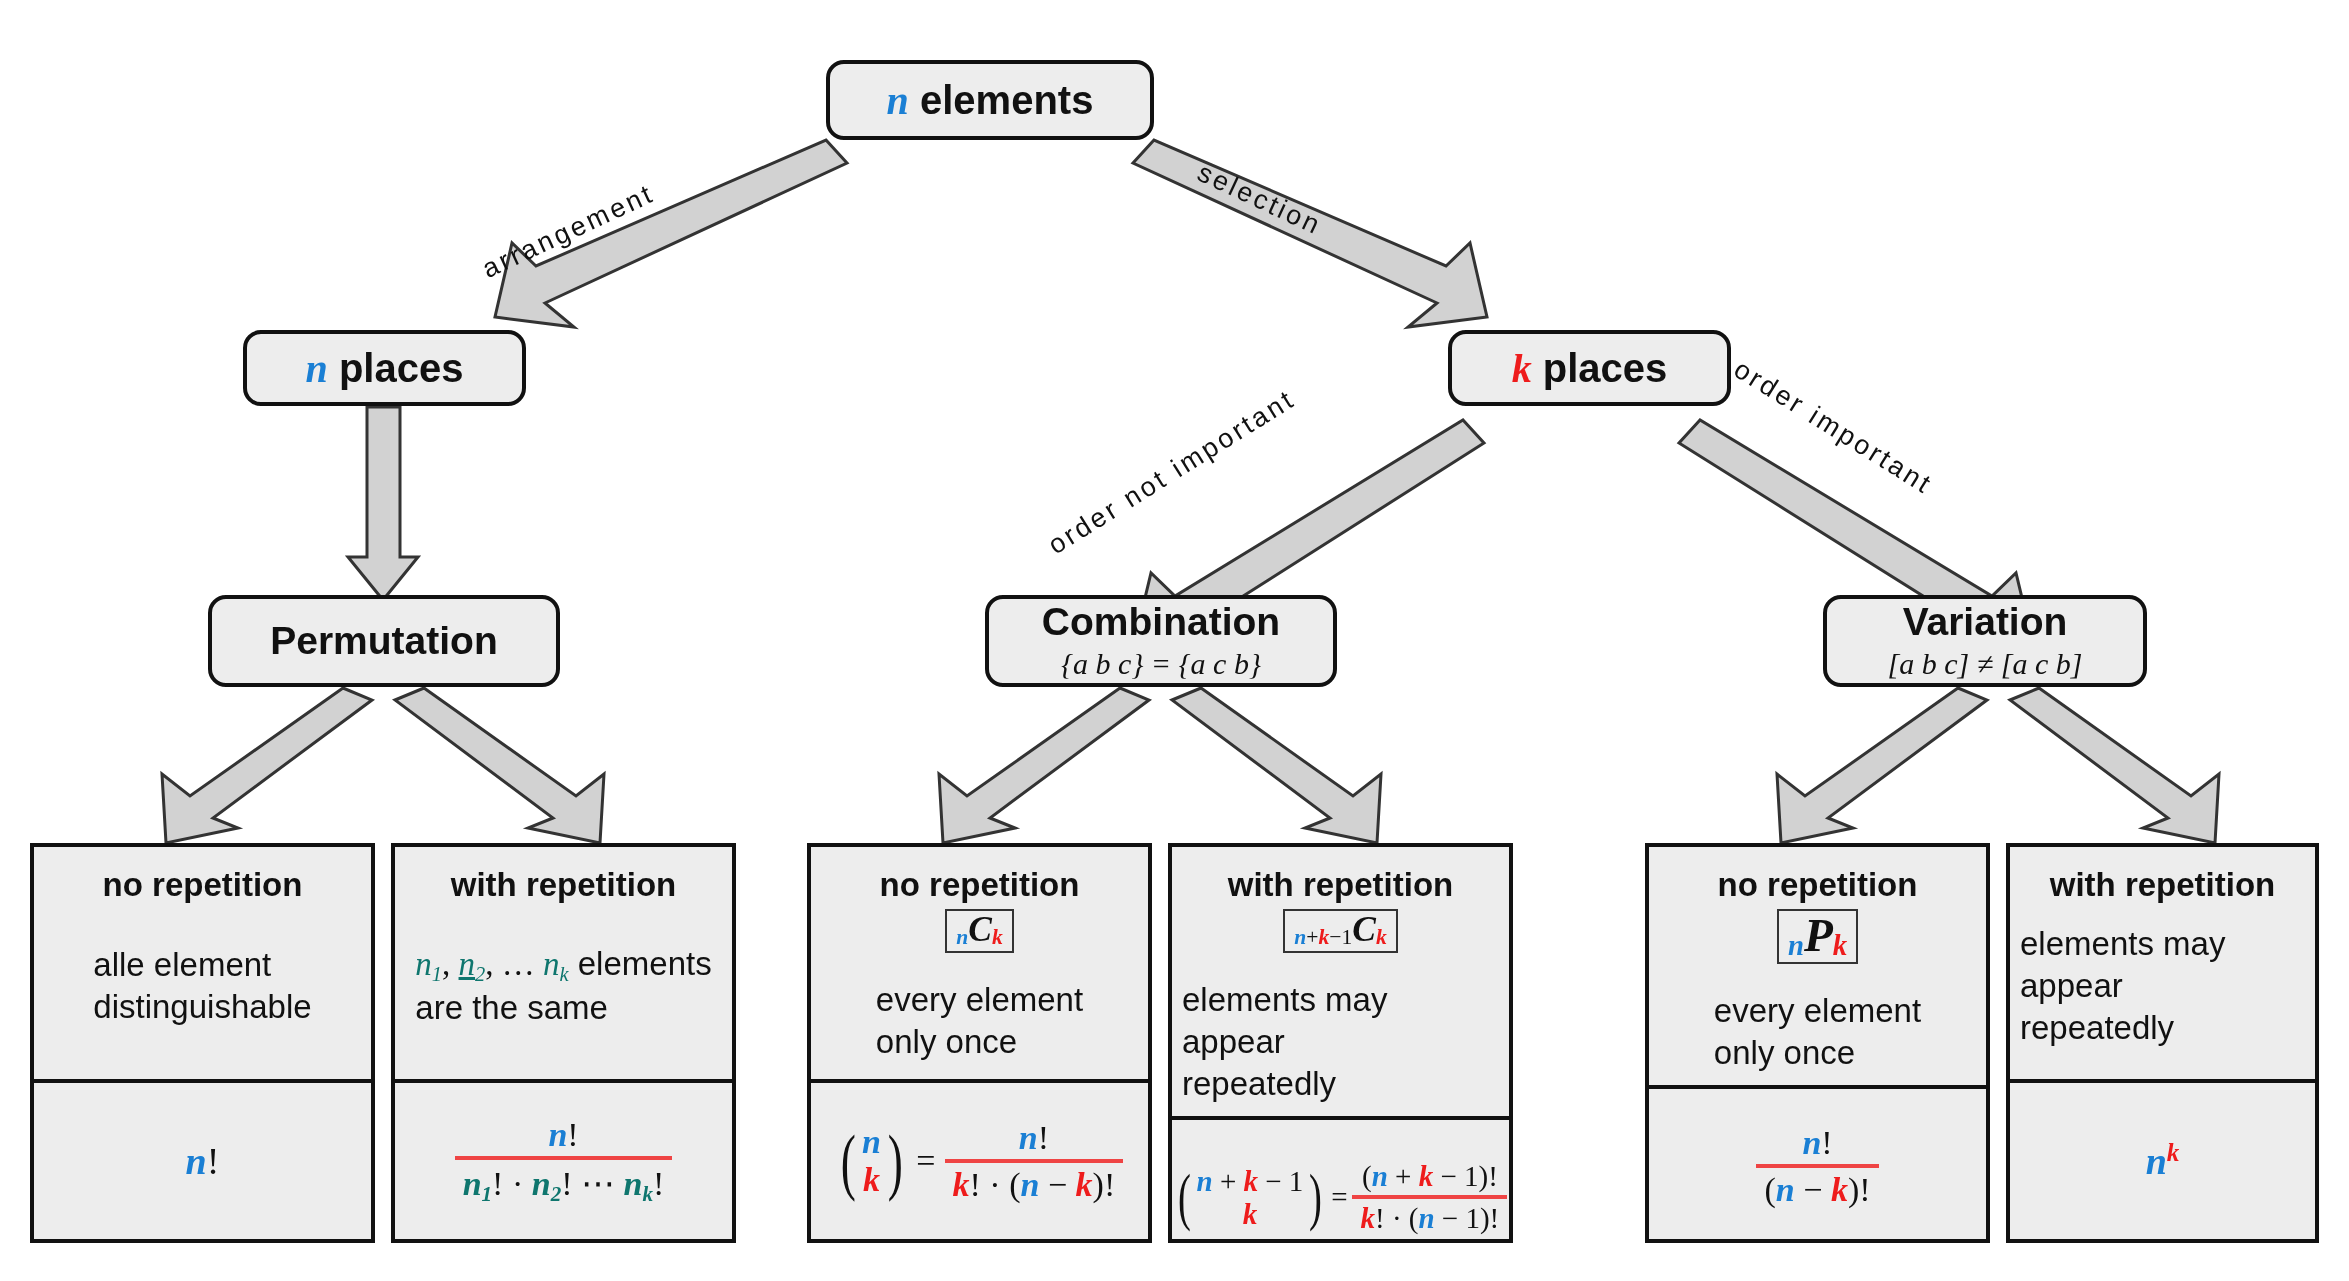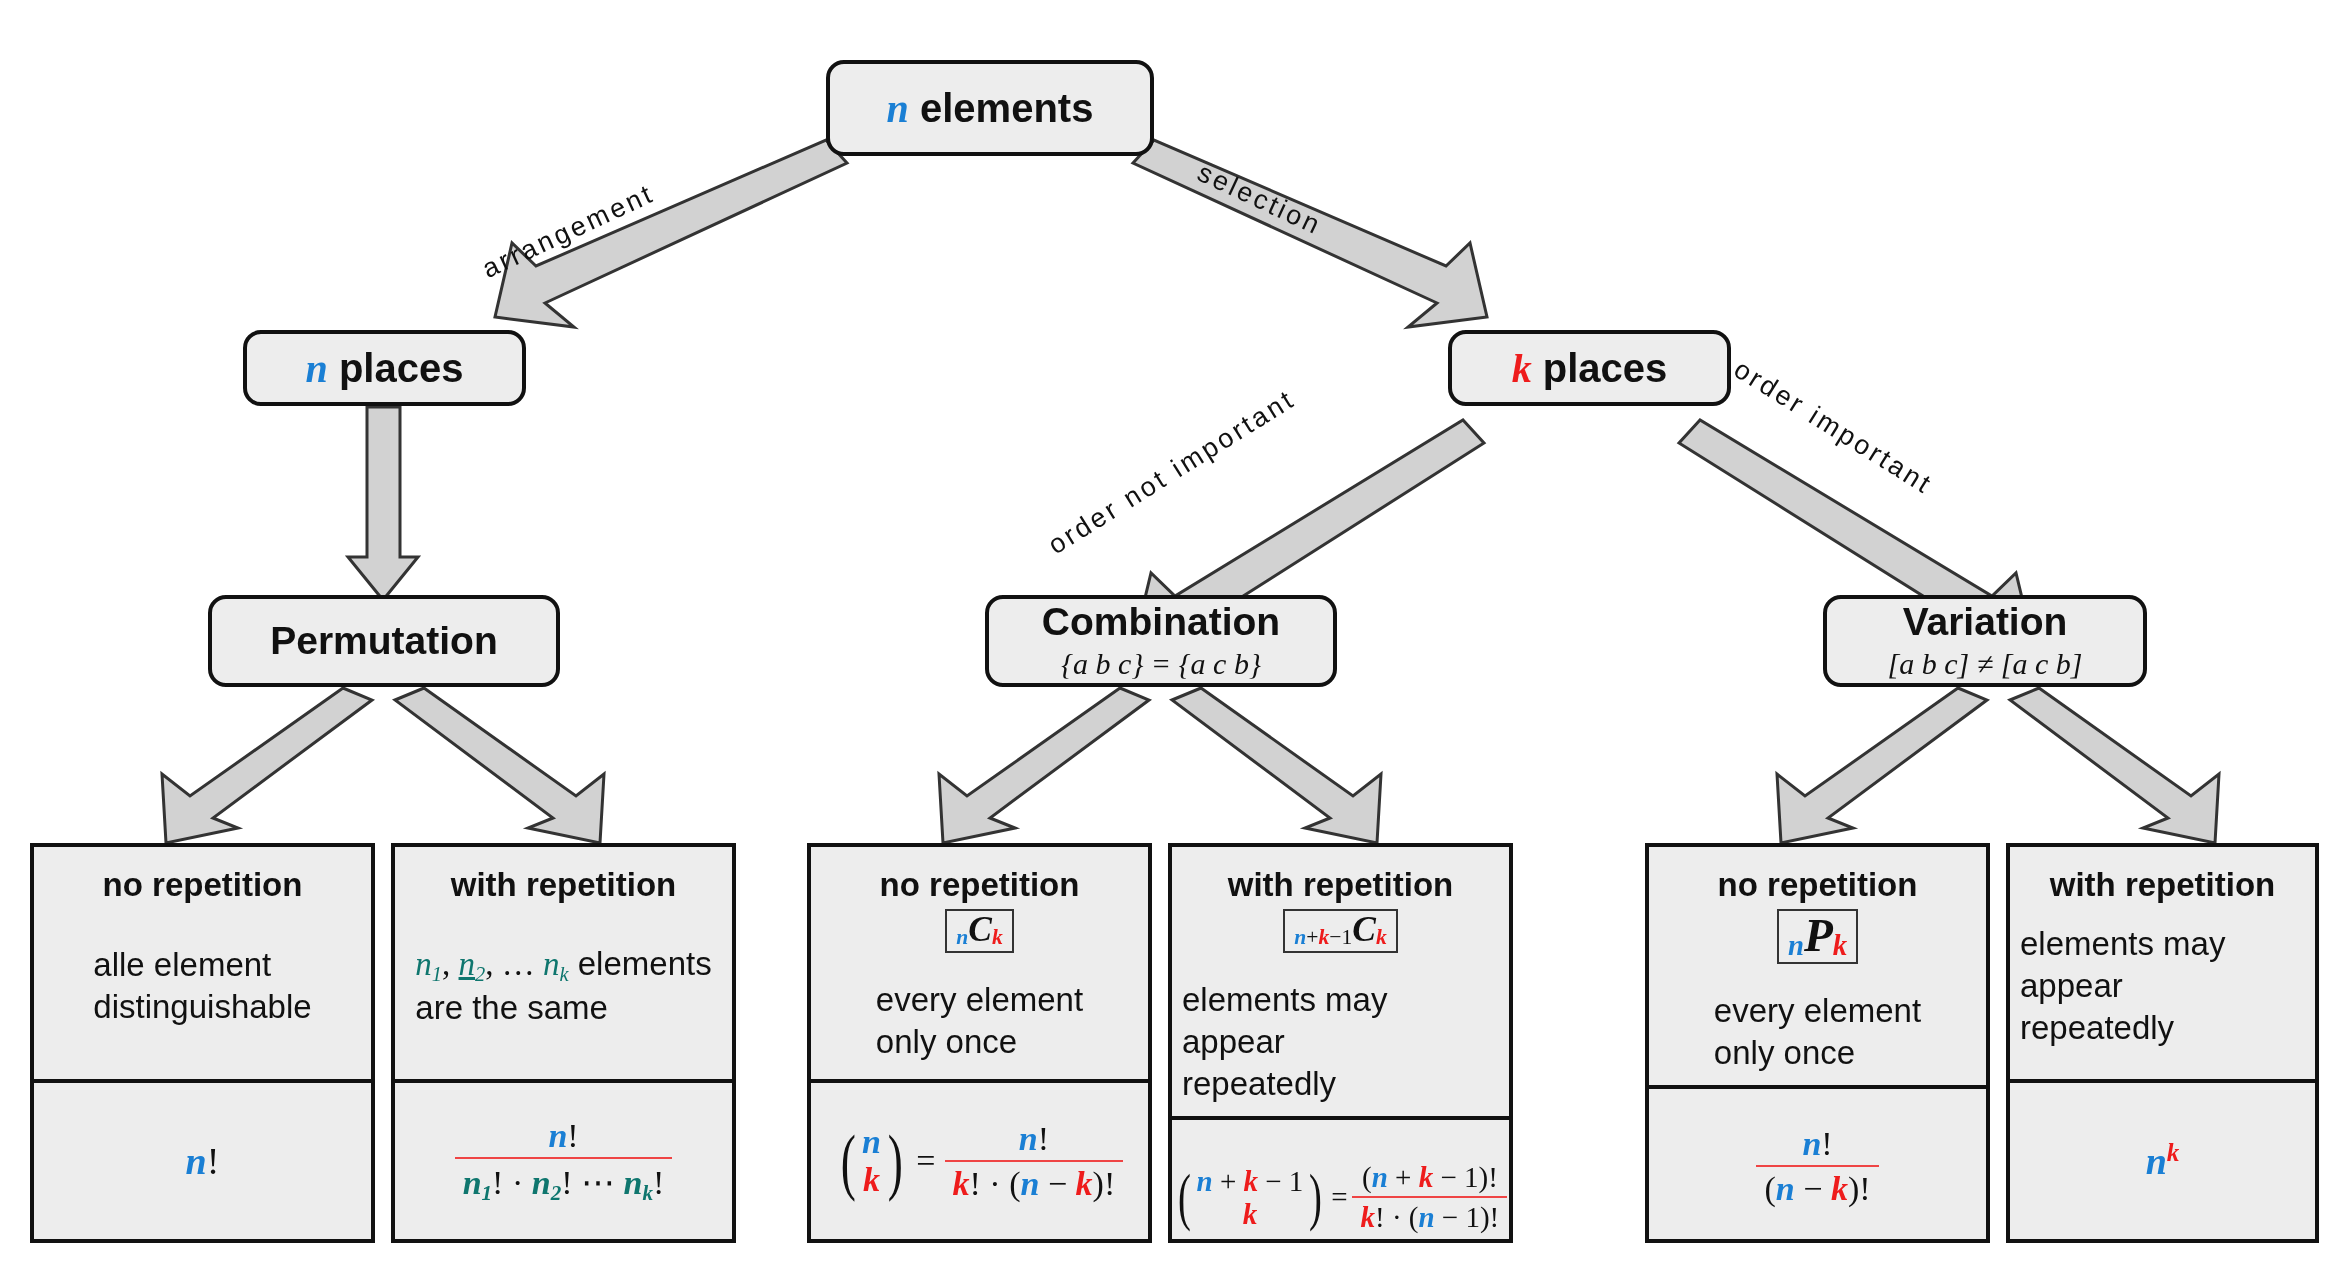--- a/index.html
+++ b/index.html
@@ -111,21 +111,21 @@
     white-space:nowrap;
   }
   .frac{
     display:inline-flex;
     flex-direction:column;
     align-items:center;
     justify-content:center;
     vertical-align:middle;
   }
   .frac .num{padding:0 8px 2px 8px;}
-  .frac .den{padding:3px 8px 0 8px;border-top:2px solid #ef4444;}
+  .frac .den{padding:3px 8px 0 8px;border-top:4px solid #ef4444;}
   .binom{
     display:inline-flex;
     align-items:center;
     justify-content:center;
     font-size:1em;
   }
   .paren{
     font-family:"Liberation Serif",serif;
     font-weight:400;
     font-size:2.15em;
@@ -195,21 +195,21 @@
   <div class="elabel" style="left:1253px;top:198px;transform:rotate(25deg) translate(-50%,-50%);">
     <span>selection</span>
   </div>
   <div class="elabel" style="left:1180px;top:470px;transform:rotate(-32deg) translate(-50%,-50%);">
     <span>order not important</span>
   </div>
   <div class="elabel" style="left:1825px;top:425px;transform:rotate(32deg) translate(-50%,-50%);">
     <span>order important</span>
   </div>
 
-  <div class="node n-root" style="left:826px;top:60px;width:328px;height:96px;">
+  <div class="node n-root" style="left:826px;top:60px;width:328px;height:80px;">
     <div class="title">
       <span class="mv blue">n</span>
       <span>elements</span>
     </div>
   </div>
 
   <div class="node n-lvl1" style="left:1448px;top:330px;width:283px;height:76px;">
     <div class="title">
       <span class="mv red">k</span>
       <span>places</span>

